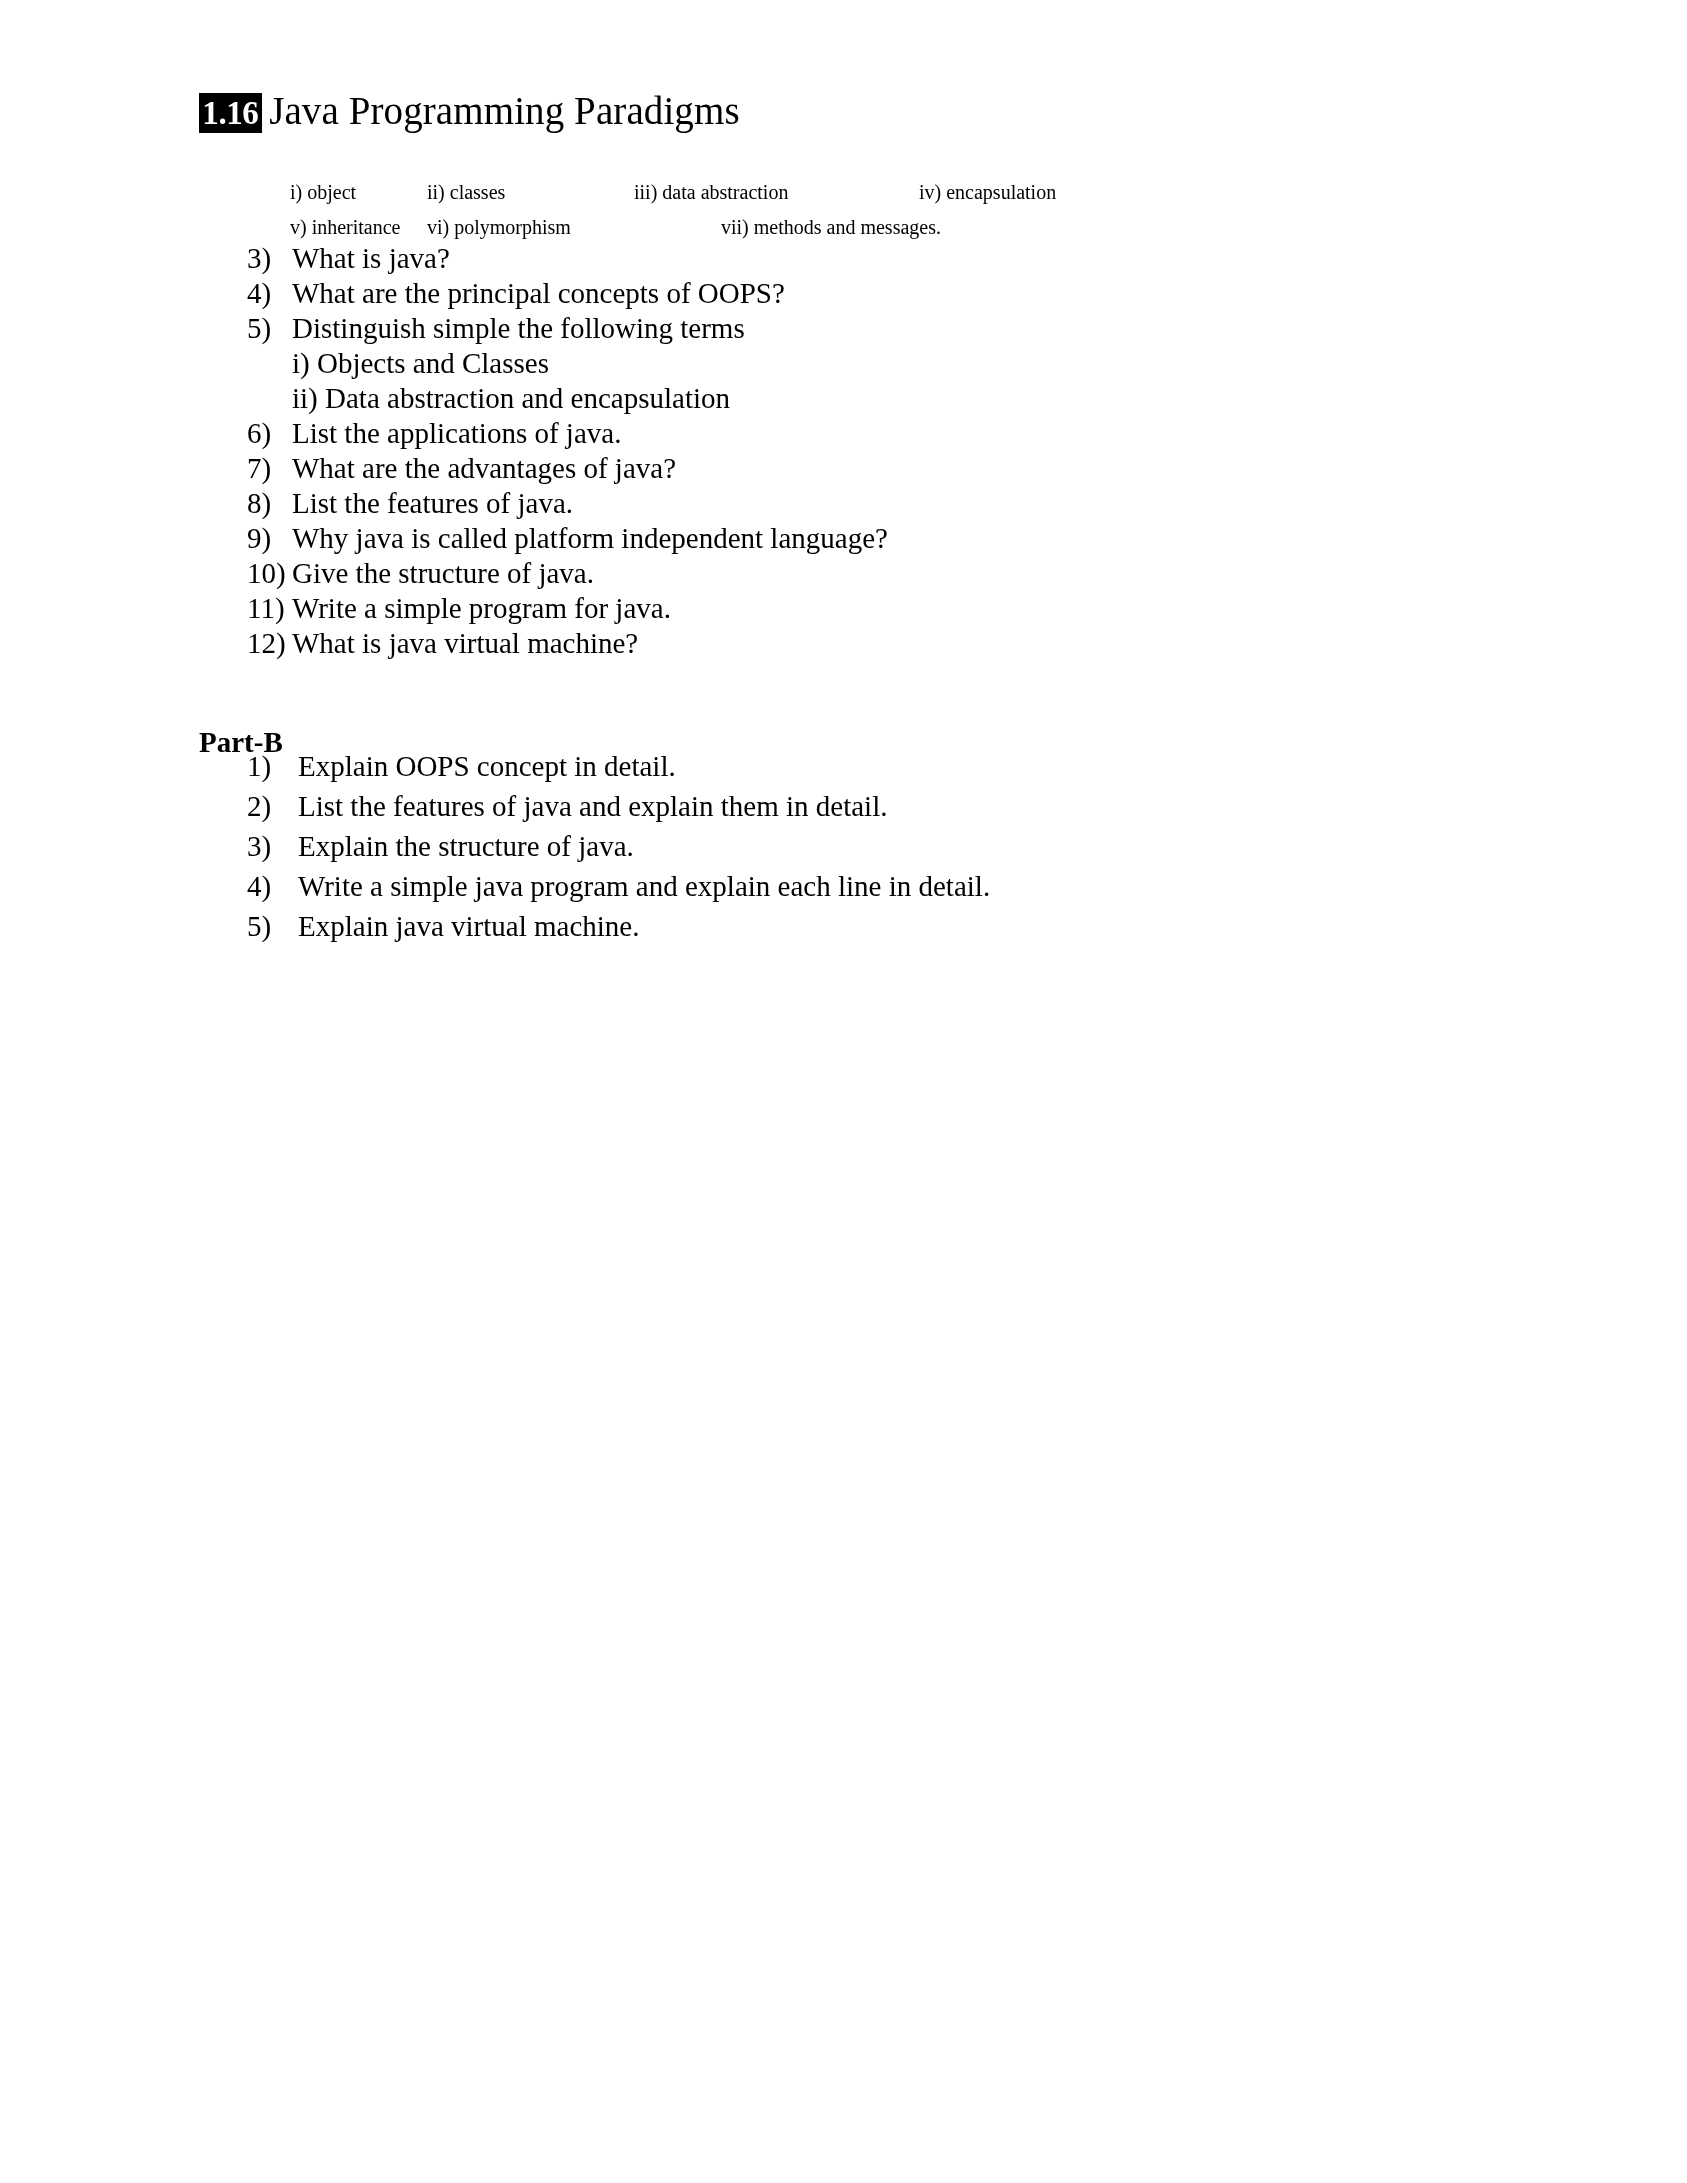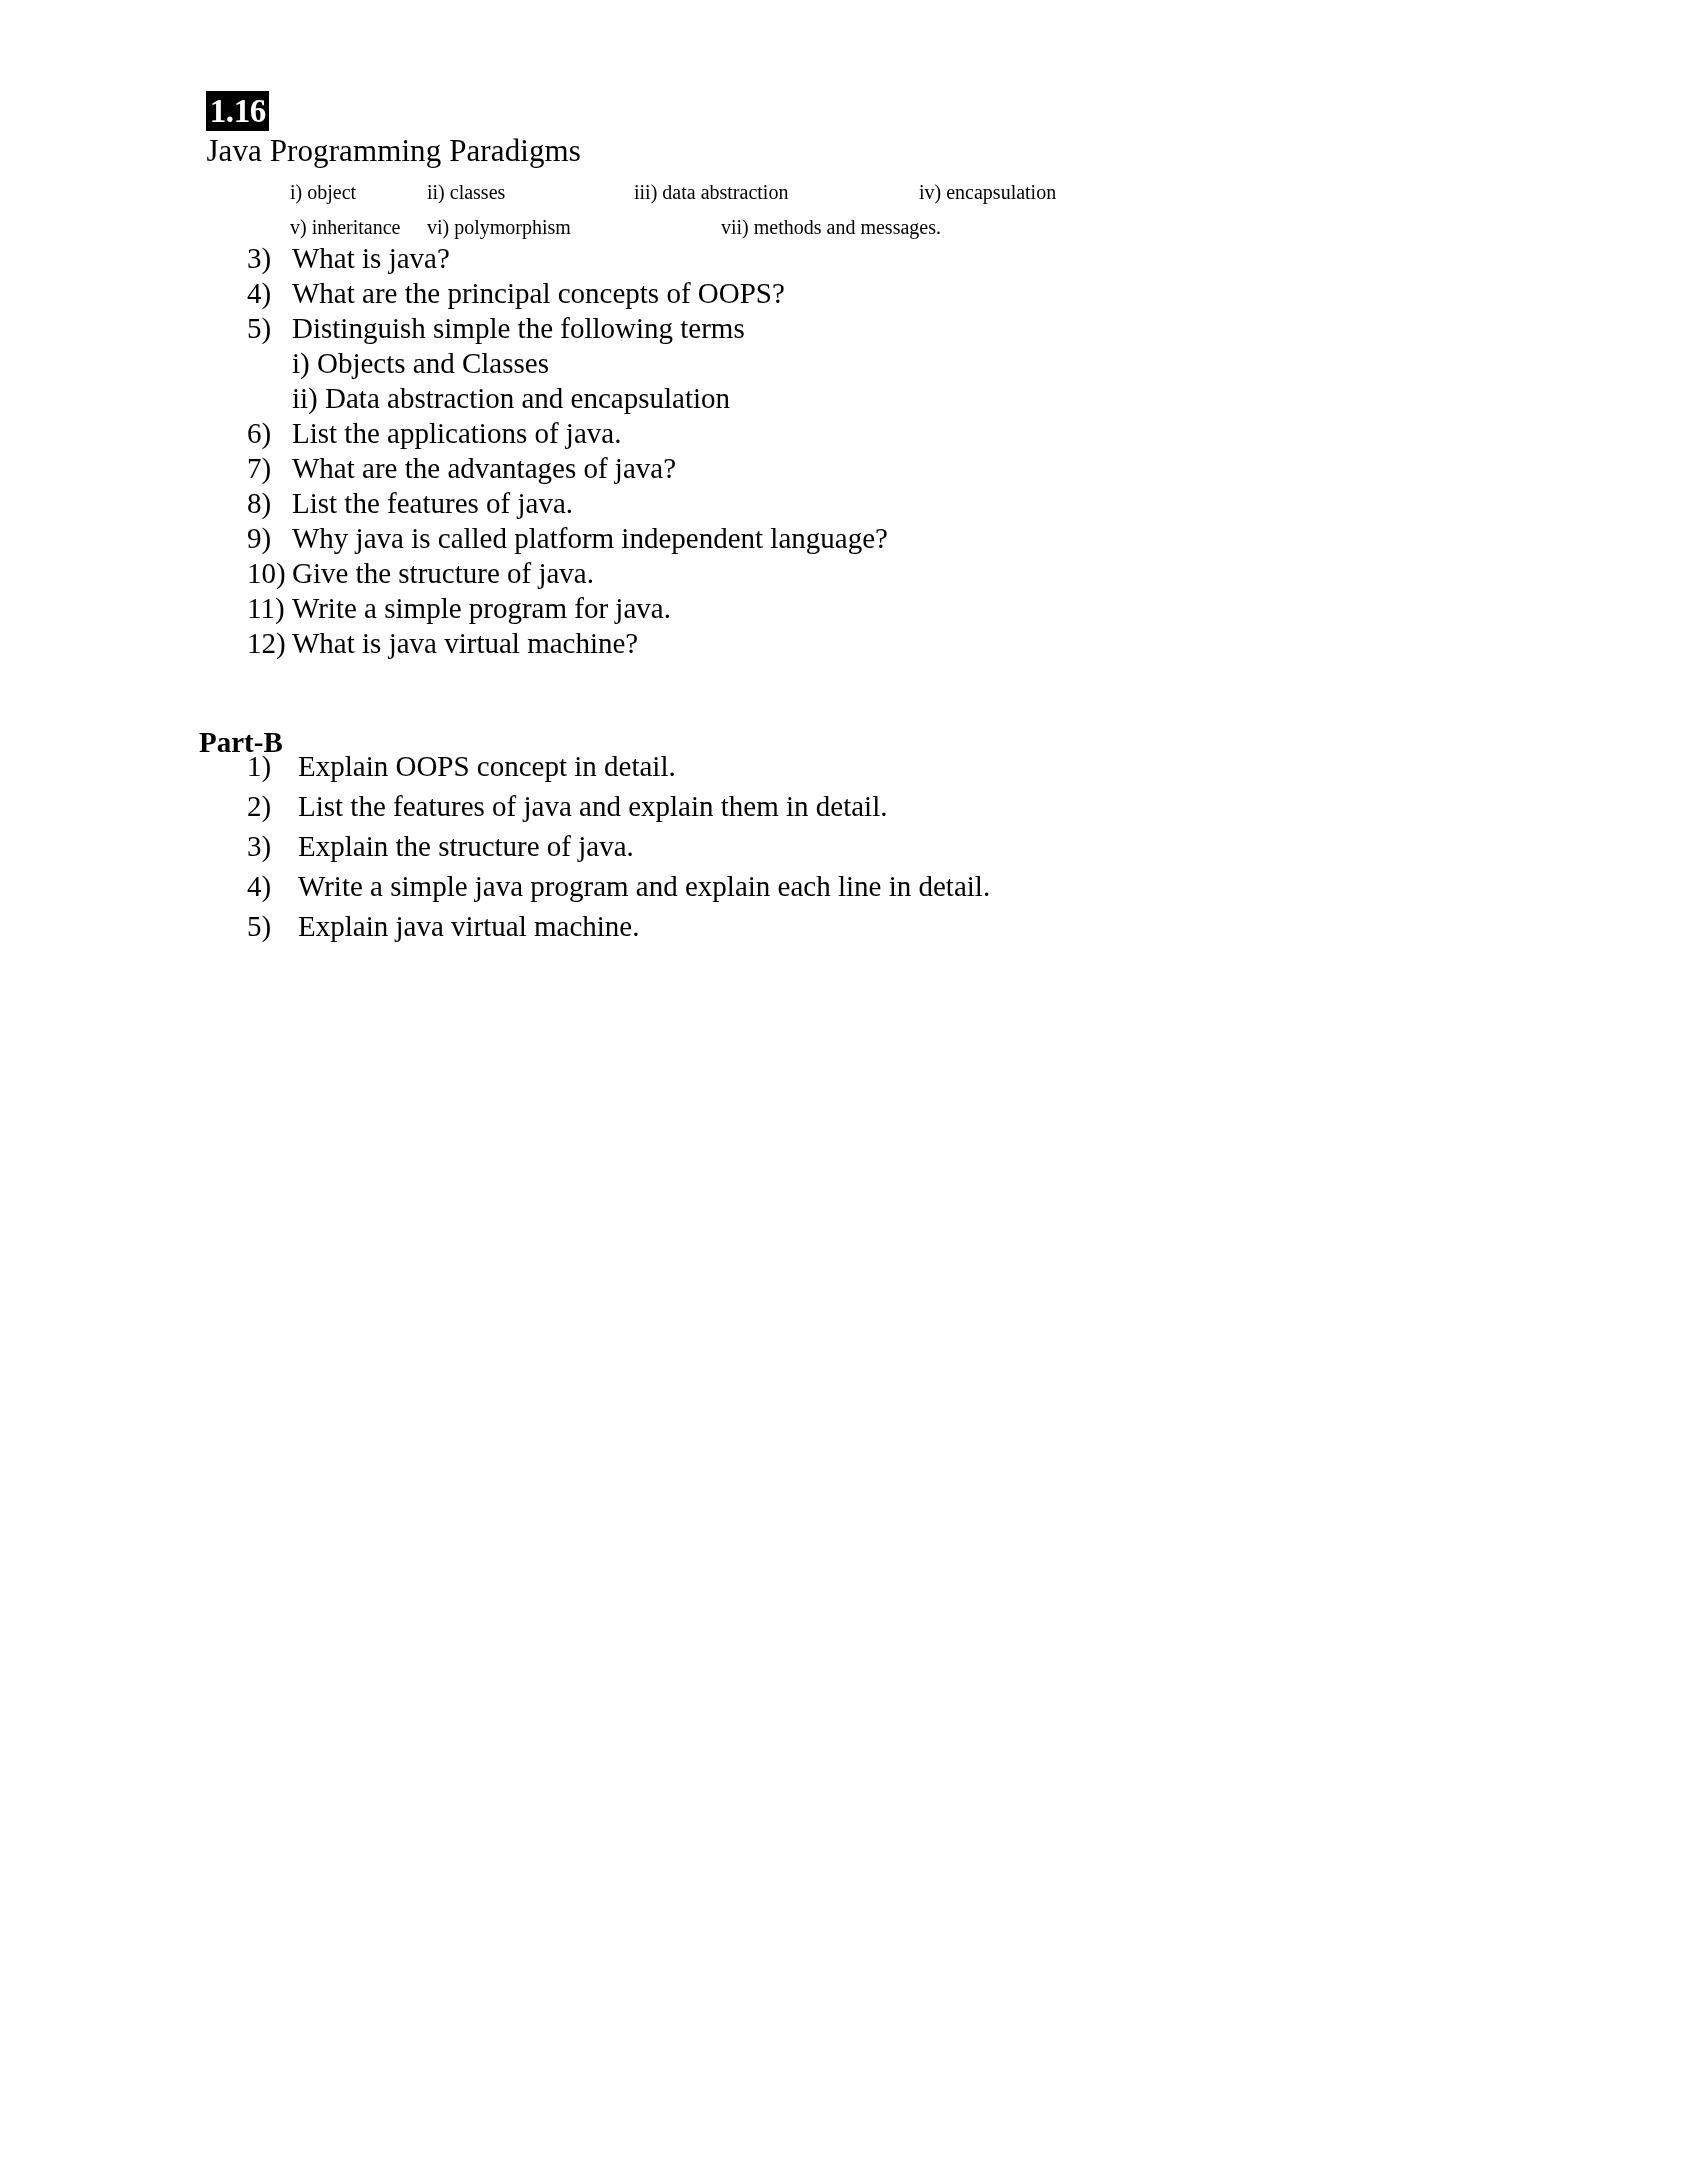--- a/index.html
+++ b/index.html
@@ -23,34 +23,33 @@
   }
 
   
   .header {
     position: absolute;
     left: 199px;
     top: 91px;
     display: flex;
     align-items: baseline;
     white-space: nowrap;
-    flex-direction: column;
   }
   .section-badge {
     display: inline-block;
     background: #000000;
     color: #ffffff;
     font-weight: bold;
     font-size: 33px;
     line-height: 40px;
     padding: 0 3.3px;
     letter-spacing: -0.4px;
   }
   .header-title {
-    font-size: 31px;
+    font-size: 39px;
     line-height: 40px;
     margin-left: 7.4px;
     letter-spacing: 0.1px;
   }
 
   
   .concepts {
     position: absolute;
     left: 290px;
     top: 175px;

